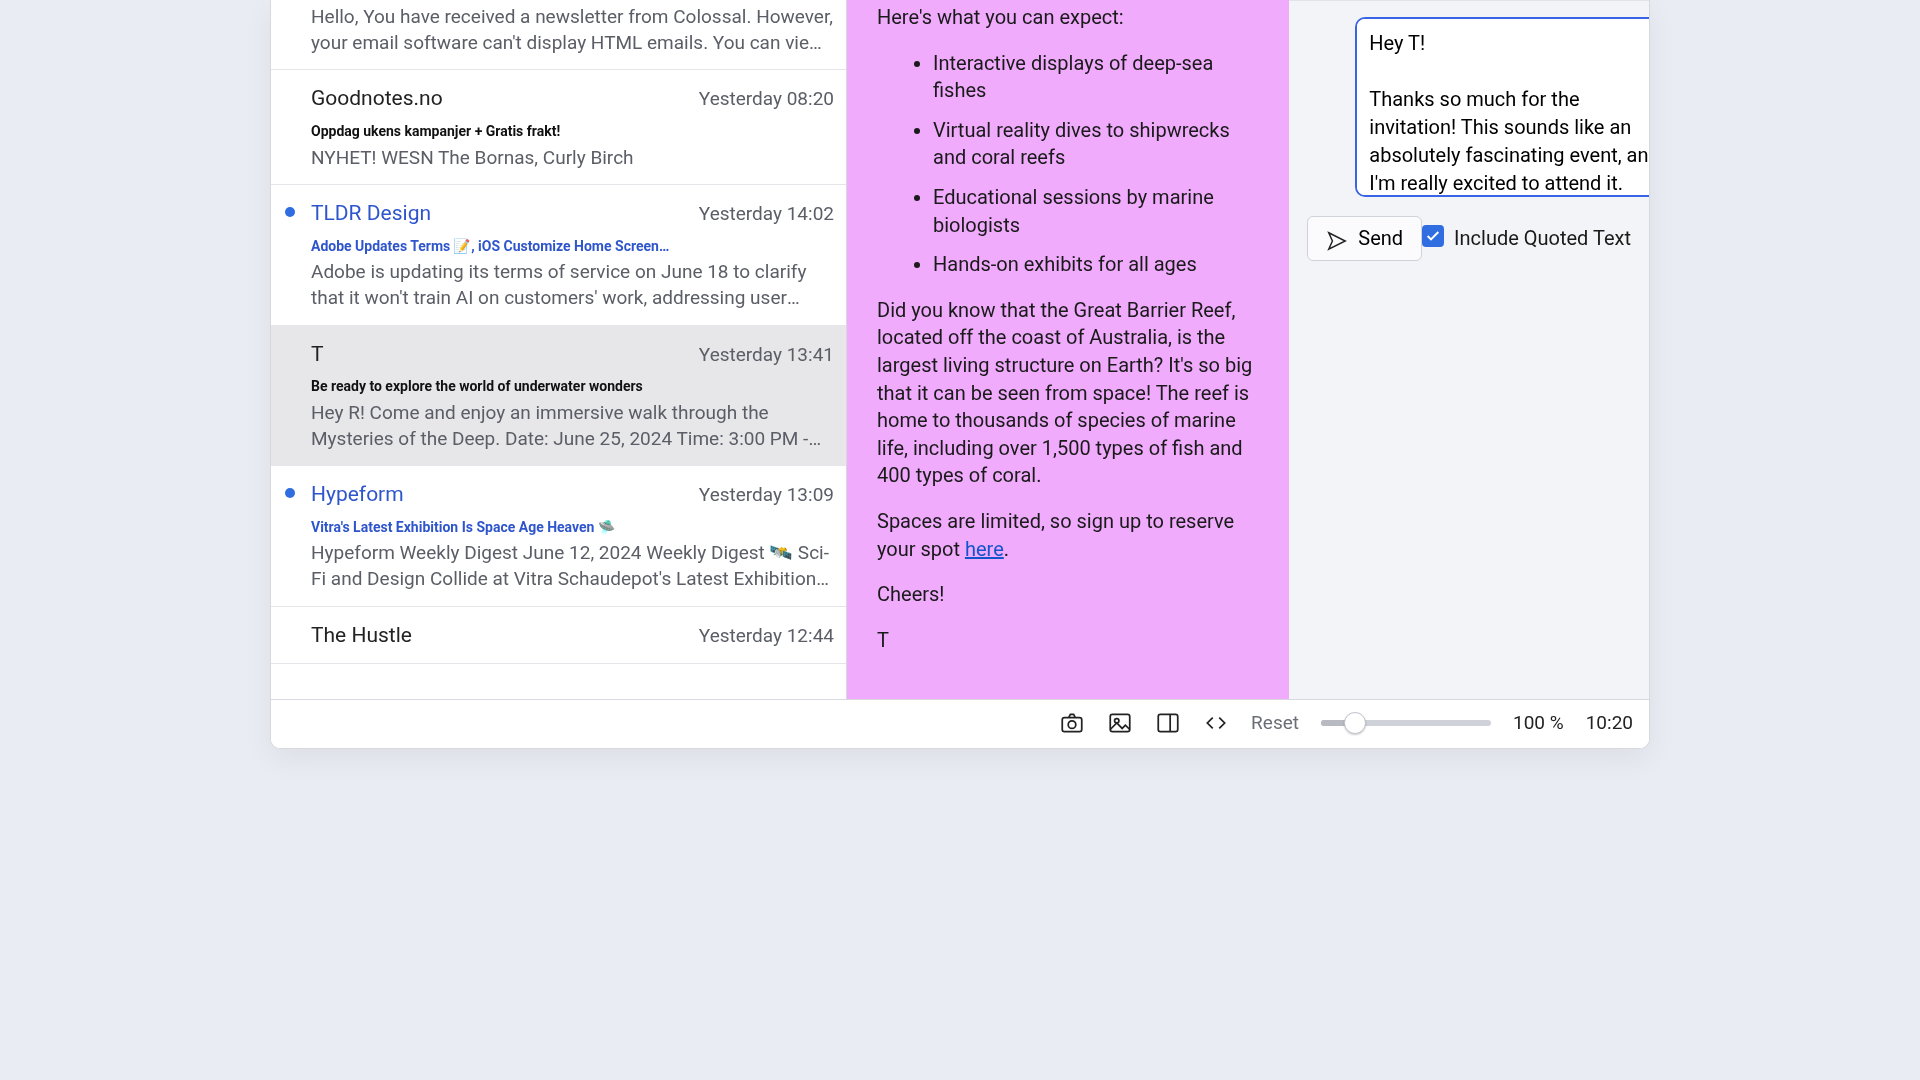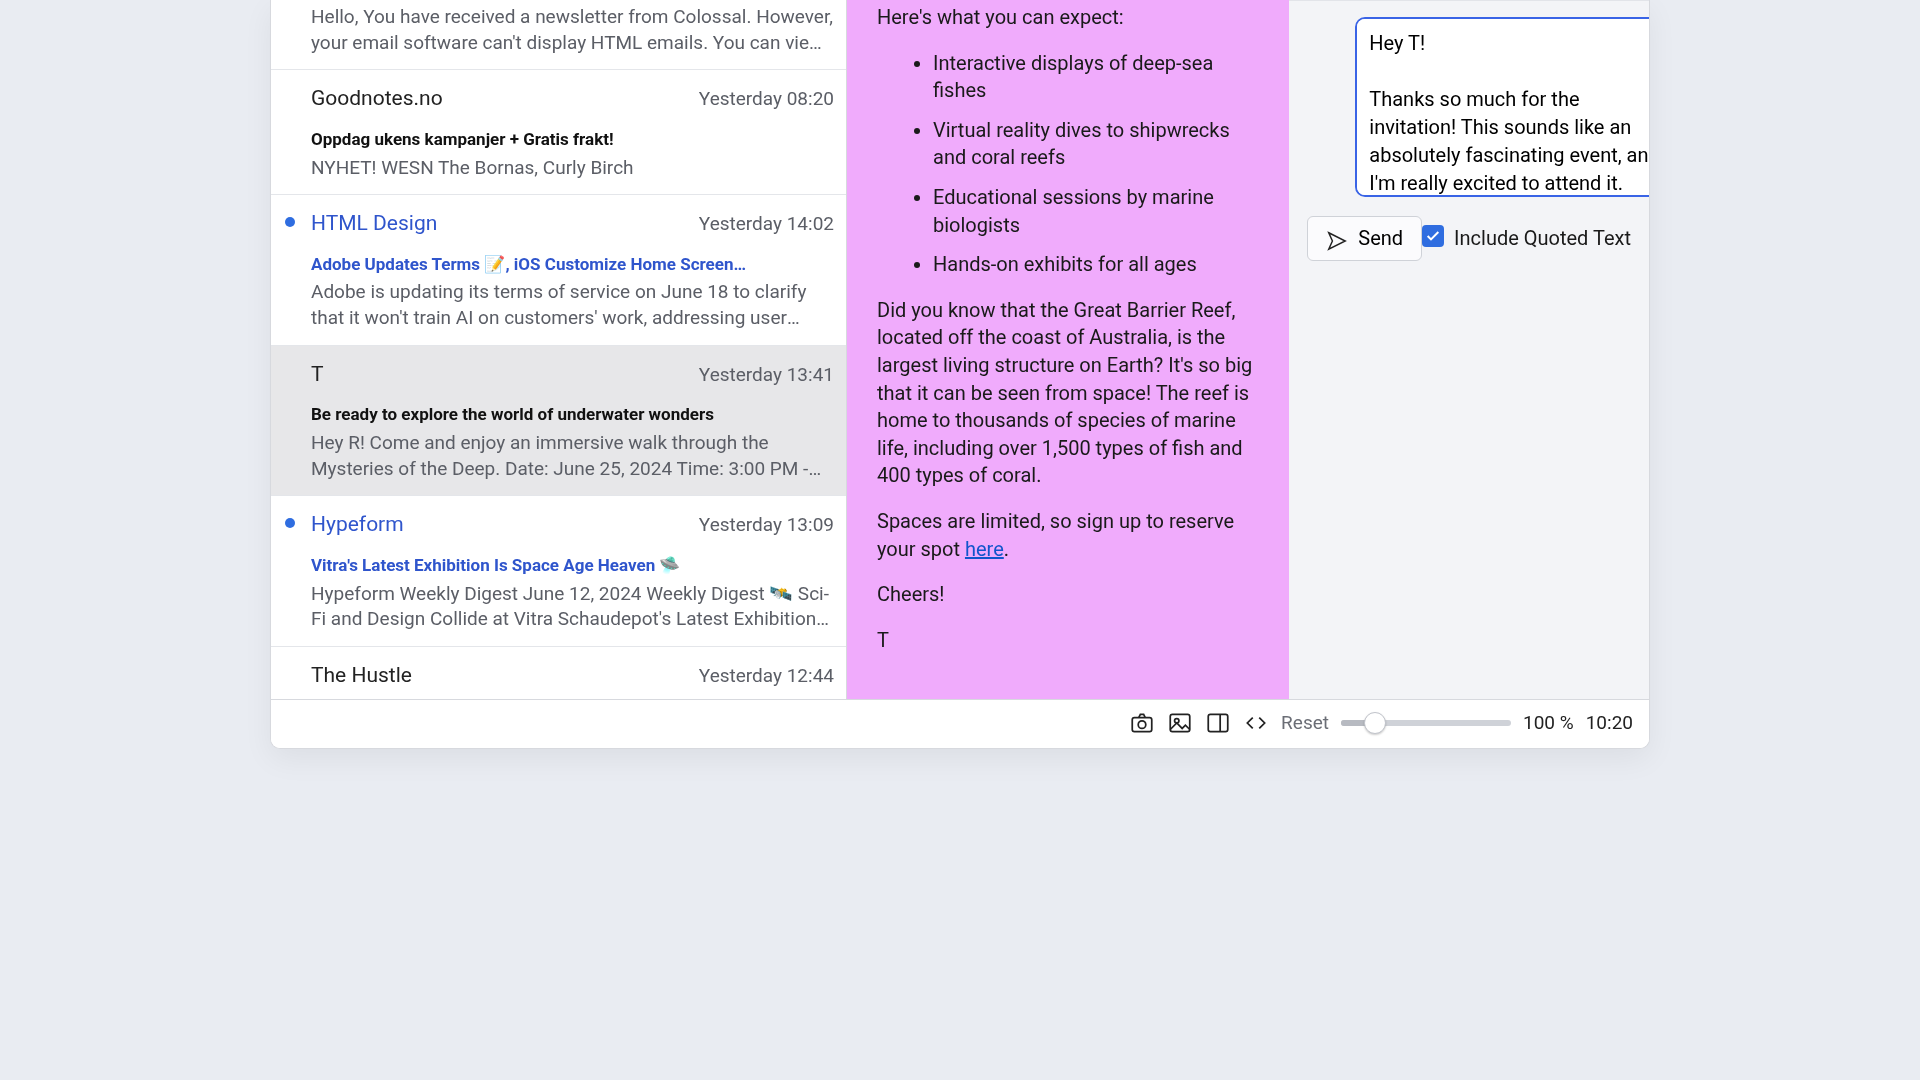--- a/index.html
+++ b/index.html
@@ -108,29 +108,29 @@
     position: absolute;
     left: 14px; top: 22px;
     width: 10px; height: 10px;
     border-radius: 50%;
     background: #2f6de0;
   }
   .msg.partial { padding-top: 0; padding-bottom: 14px; }
   .row1, .row2 { display:flex; justify-content:space-between; align-items:baseline; }
   .sender { font-size: 21px; color:#222; }
   .when   { font-size: 19px; color:#5b5e66; white-space: nowrap; }
-  .subject { font-size: 17px; font-weight: 700; color:#111; margin-top: 15px; }
+  .subject { font-size: 14px; font-weight: 700; color:#111; margin-top: 9px; }
   .preview { font-size: 19px; color:#5b5e66; margin-top: 4px; display:-webkit-box; -webkit-line-clamp:2; -webkit-box-orient:vertical; overflow:hidden; }
   .msg.unread .sender, .msg.unread .subject { color:#2f55cc; }
   .msg.unread .subject { font-weight: 700; }
 
   
   .footer {
     display:flex; align-items:center; justify-content:flex-end;
-    gap: 12px;
+    gap: 22px;
     padding: 10px 16px 12px 14px;
     background:#fff;
   }
   .footer .spacer { flex:1; }
   .ficon { width:26px; height:26px; stroke:#222; fill:none; stroke-width:1.6; cursor:pointer; }
   .reset { font-size:19px; color:#6b6e76; cursor:pointer; }
   .slider {
     width: 170px; height: 6px; background:#cfd2d8; border-radius:3px; position:relative;
   }
   .slider .fill { position:absolute; left:0; top:0; height:100%; width:20%; background:#b7bac1; border-radius:3px; }
@@ -160,21 +160,21 @@
           <span class="sender">Goodnotes.no</span>
           <span class="when">Yesterday 08:20</span>
         </div>
         <div class="subject">Oppdag ukens kampanjer + Gratis frakt!</div>
         <div class="preview">NYHET! WESN The Bornas, Curly Birch</div>
       </div>
 
       <div class="msg unread">
         <span class="dot"></span>
         <div class="row1">
-          <span class="sender">HTML Design</span>
+          <span class="sender">TLDR Design</span>
           <span class="when">Yesterday 14:02</span>
         </div>
         <div class="subject">Adobe Updates Terms 📝, iOS Customize Home Screen…</div>
         <div class="preview">Adobe is updating its terms of service on June 18 to clarify that it won't train AI on customers' work, addressing user concerns…</div>
       </div>
 
       <div class="msg selected">
         <div class="row1">
           <span class="sender">T</span>
           <span class="when">Yesterday 13:41</span>

